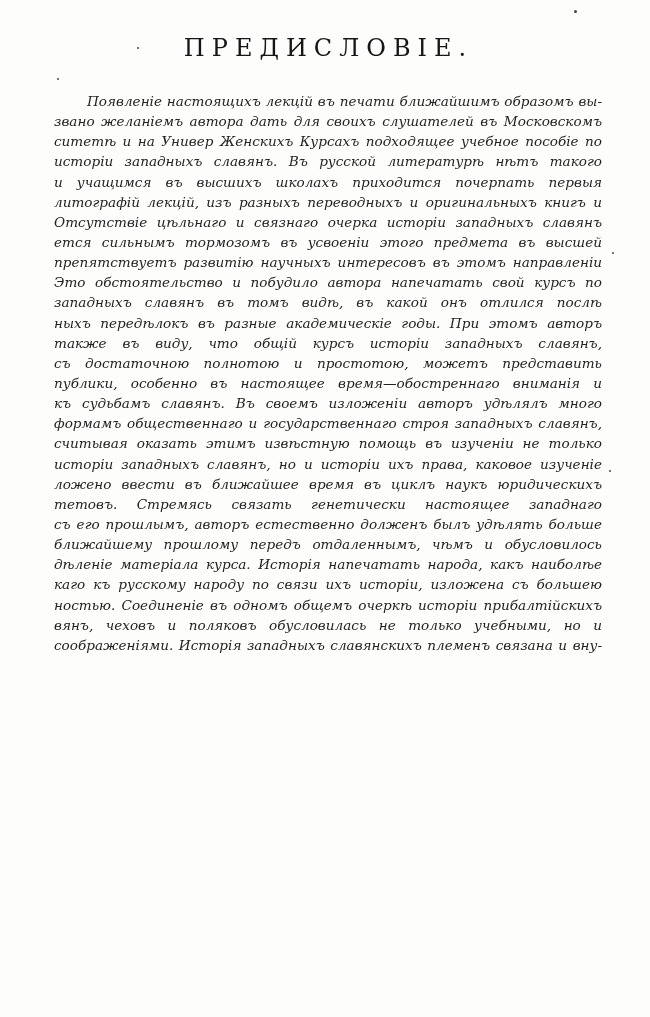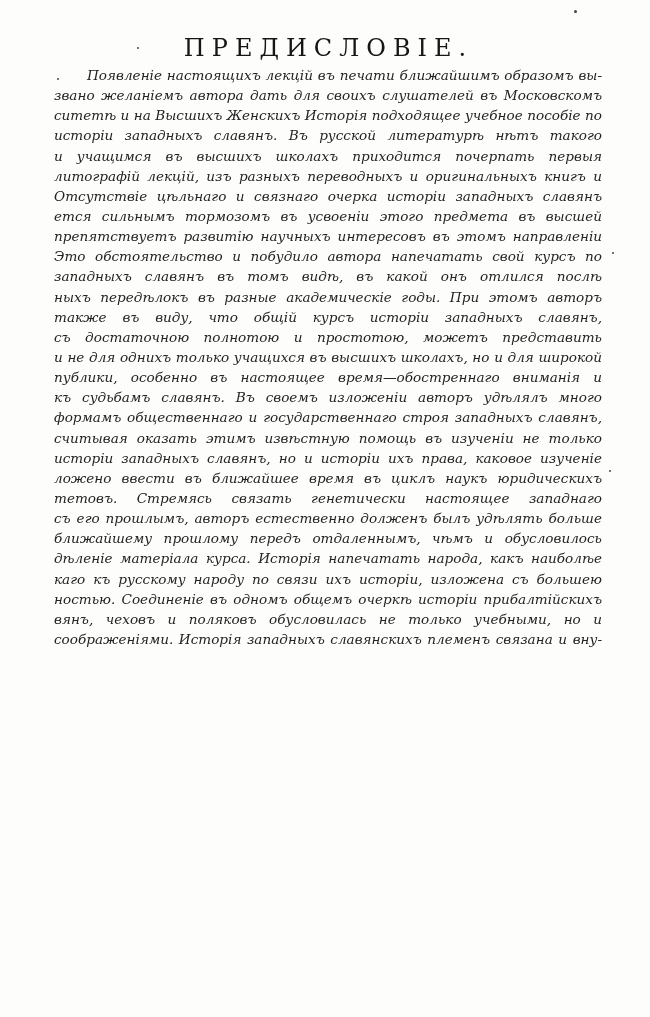--- a/index.html
+++ b/index.html
@@ -24,21 +24,21 @@
     margin: 0;
     text-align: center;
     font-weight: normal;
     font-size: 24px;
     letter-spacing: 7px;
     text-indent: 7px;
     color: #161616;
   }
   .text-block {
     position: absolute;
-    top: 65px;
+    top: 91px;
     left: 54px;
     width: 548px;
     font-style: italic;
     font-size: 13.6px;
     line-height: 20.15px;
     color: #232323;
   }
   .line {
     text-align: justify;
     text-align-last: justify;
@@ -63,33 +63,32 @@
 </style>
 </head>
 <body>
 
 <div class="page">
   <h1 class="title">ПРЕДИСЛОВІЕ.</h1>
 
   <div class="text-block">
       <div class="line first">Появленіе настоящихъ лекцій въ печати  ближайшимъ образомъ вы-</div>
       <div class="line">звано желаніемъ автора дать для своихъ слушателей въ Московскомъ Универ-</div>
-      <div class="line">ситетѣ и на Высшихъ Женскихъ Исторія подходящее учебное пособіе по</div>
+      <div class="line">ситетѣ и на Универ Женскихъ Курсахъ подходящее учебное пособіе по</div>
       <div class="line">исторіи западныхъ славянъ. Въ русской литературѣ нѣтъ такого пособія,</div>
       <div class="line">и учащимся въ высшихъ школахъ приходится почерпать первыя свѣдѣнія</div>
       <div class="line">литографій лекцій, изъ разныхъ переводныхъ и оригинальныхъ книгъ и ста-</div>
       <div class="line">Отсутствіе цѣльнаго и связнаго очерка исторіи западныхъ славянъ явля-</div>
       <div class="line">ется сильнымъ тормозомъ въ усвоеніи этого предмета въ высшей школѣ и</div>
       <div class="line">препятствуетъ развитію научныхъ интересовъ въ этомъ направленіи вообще.</div>
       <div class="line">Это обстоятельство и побудило автора напечатать свой курсъ по исторіи</div>
       <div class="line">западныхъ славянъ въ томъ видѣ, въ какой онъ отлился послѣ неоднократ-</div>
       <div class="line">ныхъ передѣлокъ въ разные академическіе годы. При этомъ авторъ имѣлъ</div>
       <div class="line">также въ виду, что общій курсъ исторіи западныхъ славянъ, изложенный</div>
       <div class="line">съ достаточною полнотою и простотою, можетъ представить интересъ</div>
-      <div class="line">и не для однихъ только учащихся въ высшихъ школахъ, но и для широкой</div>
       <div class="line">публики, особенно въ настоящее время—обостреннаго вниманія и интереса</div>
       <div class="line">къ судьбамъ славянъ. Въ своемъ изложеніи авторъ удѣлялъ много мѣста</div>
       <div class="line">формамъ общественнаго и государственнаго строя западныхъ славянъ, раз-</div>
       <div class="line">считывая оказать этимъ извѣстную помощь въ изученіи не только общей</div>
       <div class="line">исторіи западныхъ славянъ, но и исторіи ихъ права, каковое изученіе предпо-</div>
       <div class="line">ложено ввести въ ближайшее время въ циклъ наукъ юридическихъ факуль-</div>
       <div class="line">тетовъ. Стремясь связать генетически настоящее западнаго славянства</div>
       <div class="line">съ его прошлымъ, авторъ естественно долженъ былъ удѣлять больше мѣста</div>
       <div class="line">ближайшему прошлому передъ отдаленнымъ, чѣмъ и обусловилось распре-</div>
       <div class="line">дѣленіе матеріала курса. Исторія напечатать народа, какъ наиболѣе близ-</div>

